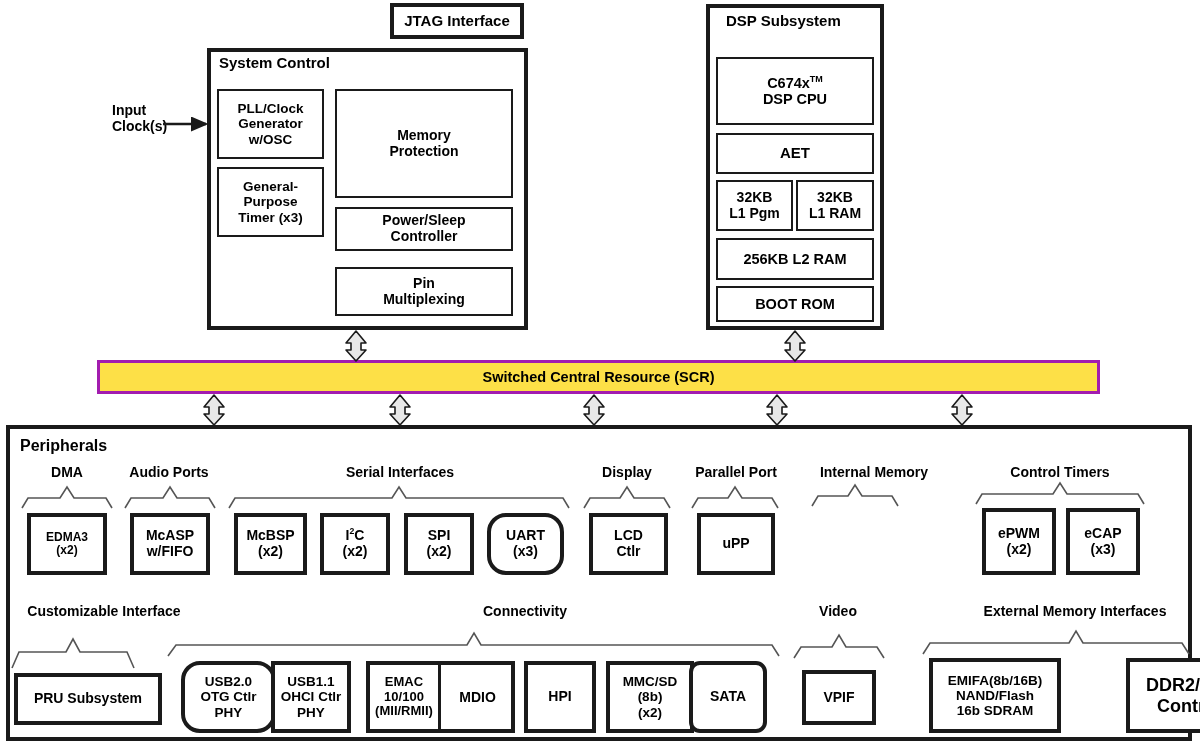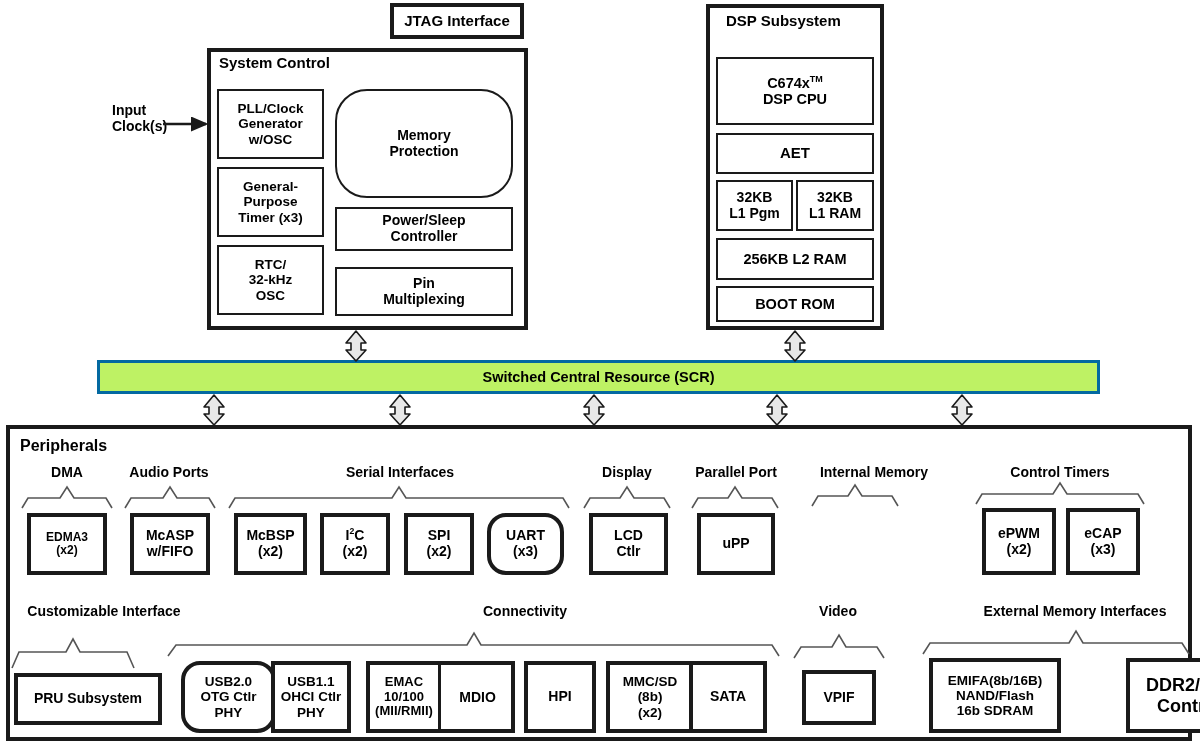--- a/index.html
+++ b/index.html
@@ -51,22 +51,22 @@
   .plain-label {
     position: absolute;
     font-weight: bold;
     white-space: pre-line;
     text-align: center;
     line-height: 1.15;
   }
   .scr-bar {
     position: absolute;
     box-sizing: border-box;
-    background: #bef264;
-    border: 3px solid #0369a1;
+    background: #fde047;
+    border: 3px solid #a21caf;
     display: flex;
     align-items: center;
     justify-content: center;
     font-weight: bold;
   }
   .grp-label {
     position: absolute;
     font-weight: bold;
     white-space: nowrap;
     text-align: center;
@@ -92,25 +92,22 @@
 
   <div class="container-box" style="left:207px; top:48px; width:321px; height:282px;"></div>
   <div class="ctitle" style="left:219px; top:54px; font-size:15px;">System Control</div>
 
   <div class="box thin" style="left:217px; top:89px; width:107px; height:70px; font-size:13.5px;">PLL/Clock
 Generator
 w/OSC</div>
   <div class="box thin" style="left:217px; top:167px; width:107px; height:70px; font-size:13.5px;">General-
 Purpose
 Timer (x3)</div>
-  <div class="box thin" style="left:217px; top:245px; width:107px; height:70px; font-size:13.5px;">RTC/
-32-kHz
-OSC</div>
-
-  <div class="box thin" style="left:335px; top:89px; width:178px; height:109px; font-size:14px;border-radius:32px;">Memory
+
+  <div class="box thin" style="left:335px; top:89px; width:178px; height:109px; font-size:14px;">Memory
 Protection</div>
   <div class="box thin" style="left:335px; top:207px; width:178px; height:44px; font-size:14px;">Power/Sleep
 Controller</div>
   <div class="box thin" style="left:335px; top:267px; width:178px; height:49px; font-size:14px;">Pin
 Multiplexing</div>
 
   <div class="container-box" style="left:706px; top:4px; width:178px; height:326px;"></div>
   <div class="ctitle" style="left:726px; top:12px; font-size:15px;">DSP Subsystem</div>
 
   <div class="box thin" style="left:716px; top:57px; width:158px; height:68px; font-size:14.5px;">
@@ -183,21 +180,21 @@
 10/100
 (MII/RMII)</div>
   <div class="abs" style="left:444px; top:665px; width:67px; height:64px;
               display:flex; align-items:center; justify-content:center; text-align:center;
               font-weight:bold; font-size:14px;">MDIO</div>
 
   <div class="box thick" style="left:524px; top:661px; width:72px; height:72px; font-size:14px;">HPI</div>
   <div class="box thick" style="left:606px; top:661px; width:88px; height:72px; font-size:13.5px;">MMC/SD
 (8b)
 (x2)</div>
-  <div class="box thick" style="left:689px; top:661px; width:78px; height:72px; font-size:14px;">SATA</div>
+  <div class="box thick" style="left:689px; top:661px; width:78px; height:72px; font-size:14px;border-radius:11px;">SATA</div>
   <div class="box thick" style="left:802px; top:670px; width:74px; height:55px; font-size:14px;">VPIF</div>
   <div class="box thick" style="left:929px; top:658px; width:132px; height:75px; font-size:13.5px;">EMIFA(8b/16B)
 NAND/Flash
 16b SDRAM</div>
   <div class="box thick" style="left:1126px; top:658px; width:118px; height:75px; font-size:18px;padding-left:30px;">DDR2/MDDR
 Controller</div>
 
   <svg class="overlay" viewBox="0 0 1200 749" xmlns="http://www.w3.org/2000/svg">
     <defs>
       <marker id="arrowhead" markerWidth="7" markerHeight="7" refX="6" refY="3.0" orient="auto" markerUnits="strokeWidth">

